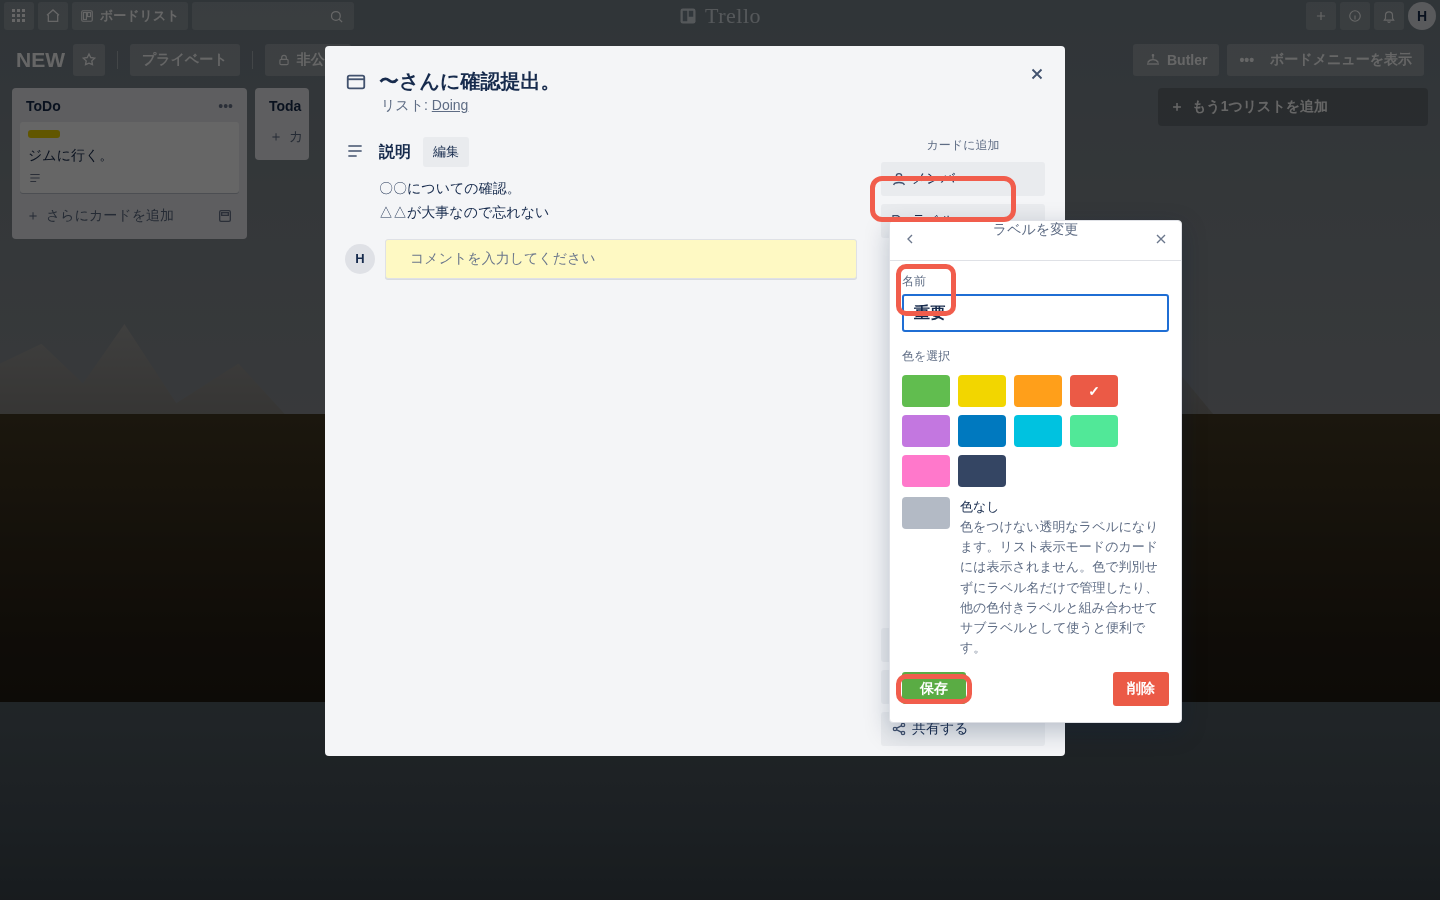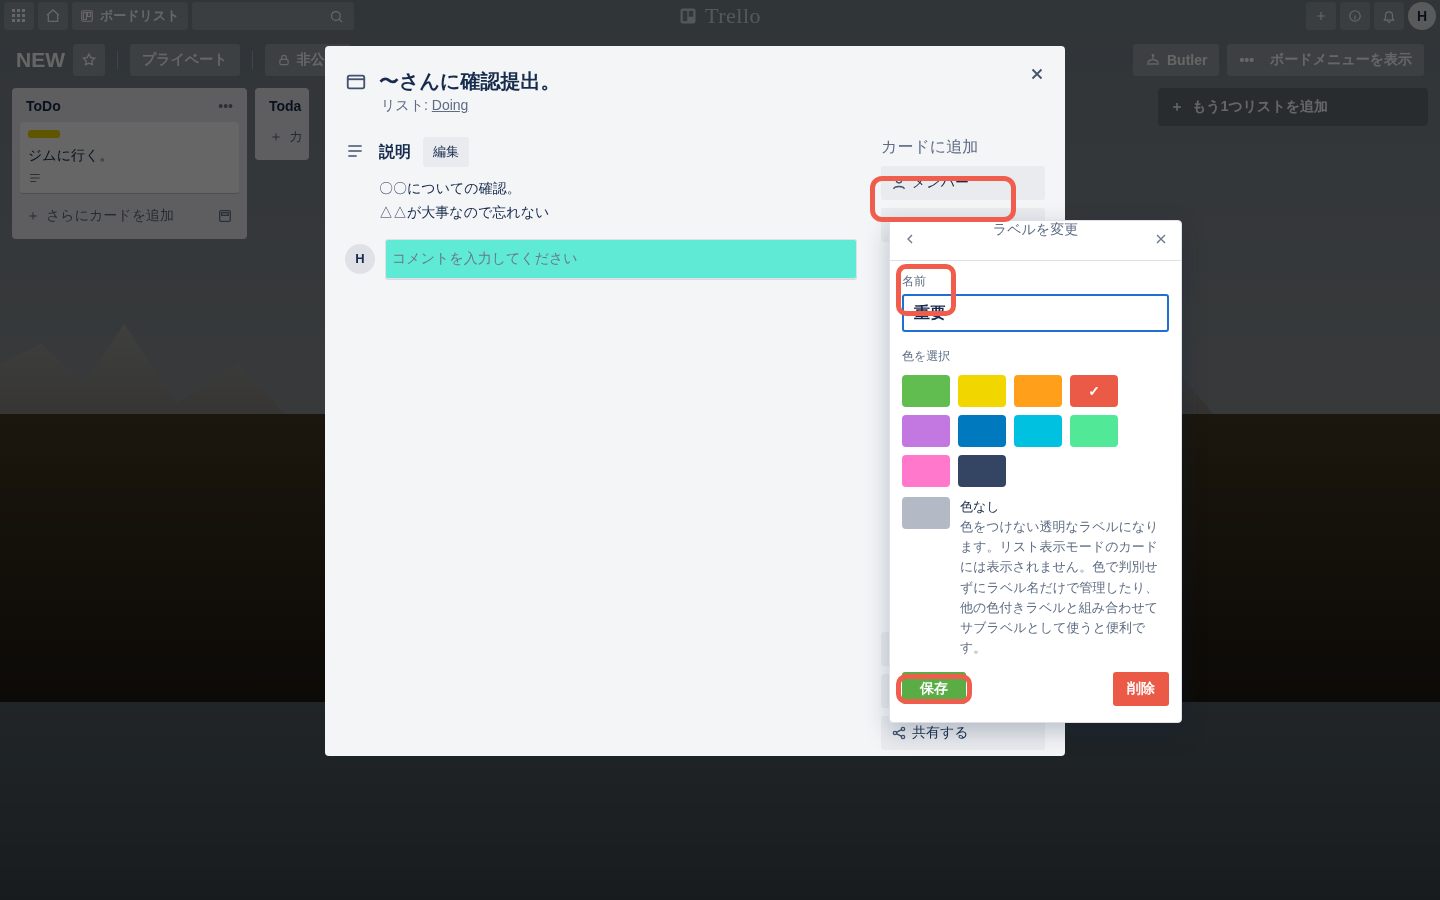--- a/index.html
+++ b/index.html
@@ -88,23 +88,23 @@
   .sec{display:flex;align-items:center;gap:12px;margin-bottom:10px;}
   .sec .ic{width:22px;height:22px;color:#42526e;}
   .sec .t{font-weight:800;font-size:16px;}
   .editbtn{background:#e9ebee;border-radius:3px;padding:6px 10px;font-size:13px;color:#172b4d;}
   .desc{margin-left:34px;font-size:14px;color:#172b4d;line-height:1.7;}
   .actrow{display:flex;align-items:center;justify-content:space-between;margin-top:28px;}
   .actrow .sec{margin:0;}
   .detailbtn{background:#e9ebee;border-radius:3px;padding:8px 12px;font-size:14px;}
   .commentrow{display:flex;align-items:center;gap:10px;margin-top:14px;}
   .avatar{width:30px;height:30px;border-radius:50%;background:#dfe1e6;display:flex;align-items:center;justify-content:center;font-weight:700;color:#172b4d;font-size:13px;}
-  .cinput{flex:1;background:#5eead4;border:1px solid var(--border);border-radius:3px;box-shadow:0 1px 0 rgba(9,30,66,.12);padding:10px 6px;color:#6b778c;}
-
-  .mright .cap{font-size:16px;color:var(--muted);margin-bottom:8px;}
+  .cinput{flex:1;background:#fef9c3;border:1px solid var(--border);border-radius:3px;box-shadow:0 1px 0 rgba(9,30,66,.12);padding:10px 24px;color:#6b778c;}
+
+  .mright .cap{font-size:12px;color:var(--muted);margin-bottom:8px;text-align:center;}
   .sbtn{display:flex;align-items:center;gap:5px;background:#e9ebee;border-radius:3px;
     padding:8px 10px;font-size:14px;color:#172b4d;margin-bottom:8px;}
   .sbtn .si{width:16px;height:16px;color:#42526e;display:inline-flex;align-items:center;justify-content:center;}
 
   
   .hl{border:5px solid #f15d4c;border-radius:12px;position:absolute;z-index:9;pointer-events:none;}
   .hl.label{left:870px;top:176px;width:146px;height:46px;}
 
   
   .pop{position:absolute;z-index:8;left:889px;top:220px;width:293px;background:#fff;border-radius:4px;

